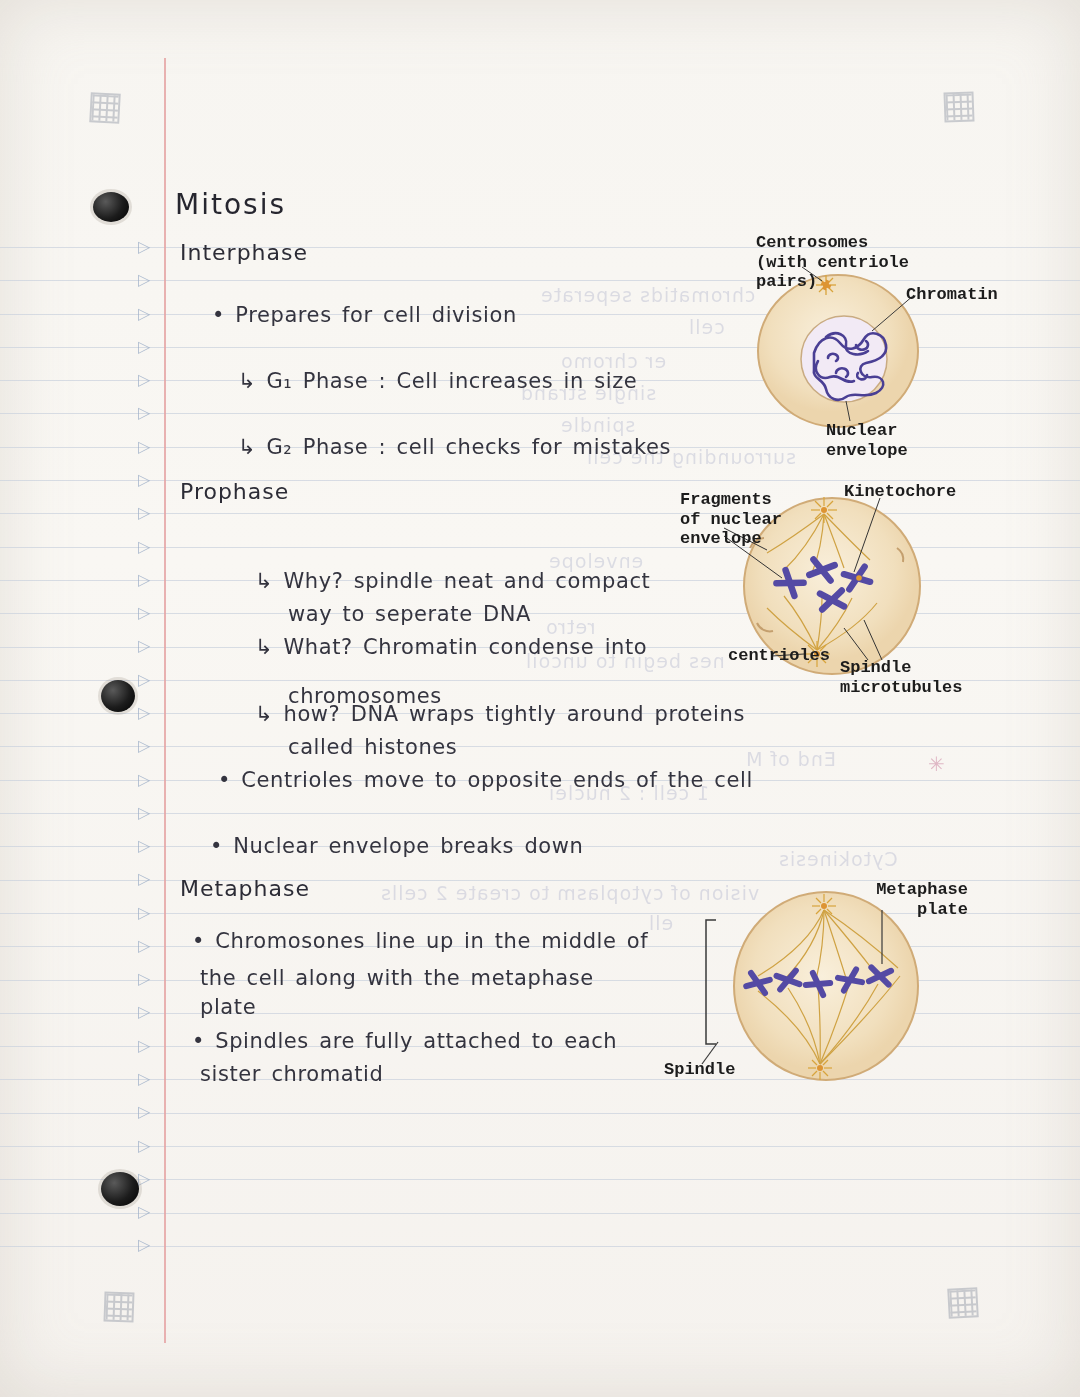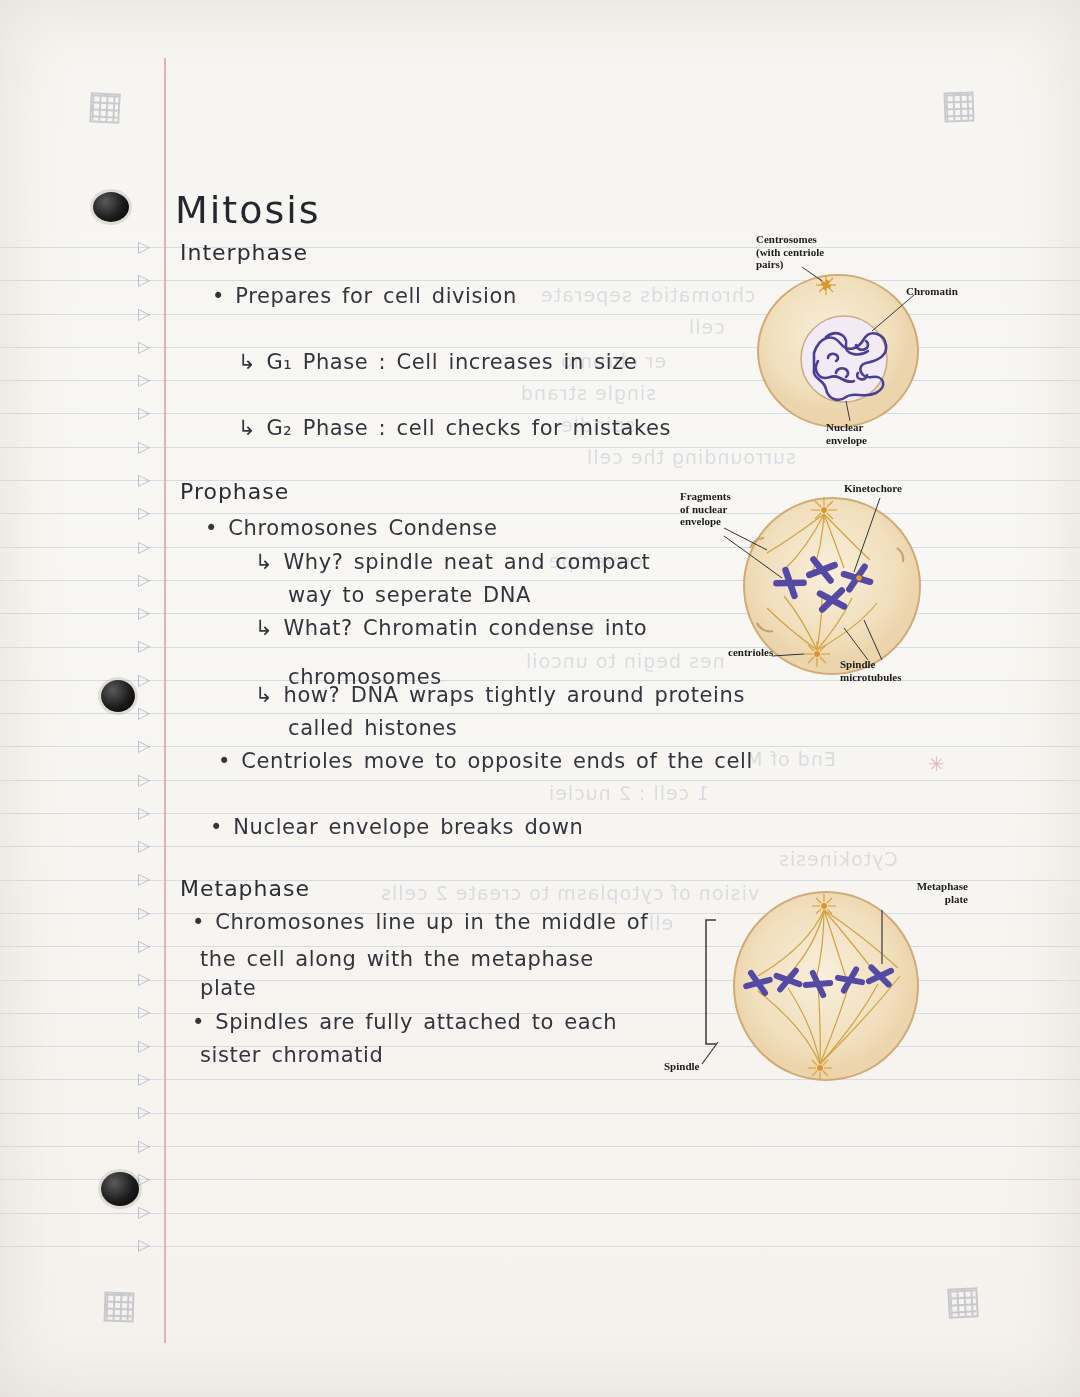--- a/index.html
+++ b/index.html
@@ -20,27 +20,27 @@
   .margin-marks{
     position:absolute;left:138px;top:230px;color:#9fb0c8;opacity:.8;
     font-size:16px;line-height:33.28px;white-space:pre-line;pointer-events:none;
   }
   .hole{position:absolute;border-radius:50%;
     background:radial-gradient(circle at 35% 32%,#5a5a5a 0%,#1c1c1c 55%,#000 100%);
     box-shadow:0 0 0 3px rgba(120,110,95,.18);}
   .fid{position:absolute;width:26px;height:26px;opacity:.5;border:2px solid #9aa0ac;
     background-image:linear-gradient(90deg,#9aa0ac 2px,transparent 2px),linear-gradient(#9aa0ac 2px,transparent 2px);
     background-size:7px 7px;}
-  .hw{position:absolute;font-size:21px;color:#34343f;letter-spacing:.6px;word-spacing:3px;white-space:nowrap;}
+  .hw{position:absolute;font-size:21px;color:#34343f;letter-spacing:.6px;word-spacing:3px;white-space:nowrap;margin-top:19px;}
   .hw-heading{position:absolute;font-size:22px;color:#2c2c36;letter-spacing:1px;white-space:nowrap;}
-  .title{position:absolute;font-size:38px;color:#26262f;letter-spacing:2px;text-align:center;}
+  .title{position:absolute;font-size:28px;color:#26262f;letter-spacing:2px;text-align:center;}
   .bleed{position:absolute;font-size:19px;color:#6a74a8;opacity:.2;letter-spacing:1px;
     transform:scaleX(-1);filter:blur(.6px);white-space:nowrap;pointer-events:none;}
   .diagram{position:absolute;}
-  .dlabel{position:absolute;font-family:Liberation Serif, serif;font-size:11px;font-weight:bold;
+  .dlabel{position:absolute;font-family:Liberation Mono, monospace;font-size:17px;font-weight:bold;
     color:#1c1c1c;white-space:pre-line;line-height:1.15;}
   .dlabel.right{text-align:right;}
   .star{position:absolute;color:#cf8fa8;opacity:.6;font-size:20px;}
 </style>
 </head>
 <body>
 
 <div class="page">
 
   <div class="rules"></div>
@@ -103,21 +103,20 @@
   <div class="star" style="left:928px;top:752px">✳</div>
 
   <div class="title" style="left:175px;top:188px">Mitosis</div>
 
   <div class="hw-heading" style="left:180px;top:240px">Interphase</div>
   <div class="hw" style="left:212px;top:284px">• Prepares for cell division</div>
   <div class="hw" style="left:238px;top:350px">↳ G₁ Phase : Cell increases in size</div>
   <div class="hw" style="left:238px;top:416px">↳ G₂ Phase : cell checks for mistakes</div>
 
   <div class="hw-heading" style="left:180px;top:479px">Prophase</div>
-  <div class="hw" style="left:205px;top:516px">• Chromosones  Condense</div>
   <div class="hw" style="left:255px;top:550px">↳ Why? spindle neat and compact</div>
   <div class="hw" style="left:288px;top:583px">way to seperate DNA</div>
   <div class="hw" style="left:255px;top:616px">↳ What? Chromatin condense into</div>
   <div class="hw" style="left:288px;top:665px">chromosomes</div>
   <div class="hw" style="left:255px;top:683px">↳ how? DNA wraps tightly around proteins</div>
   <div class="hw" style="left:288px;top:716px">called histones</div>
   <div class="hw" style="left:218px;top:749px">• Centrioles  move to opposite ends of the cell</div>
   <div class="hw" style="left:210px;top:815px">• Nuclear envelope breaks down</div>
 
   <div class="hw-heading" style="left:180px;top:876px">Metaphase</div>

